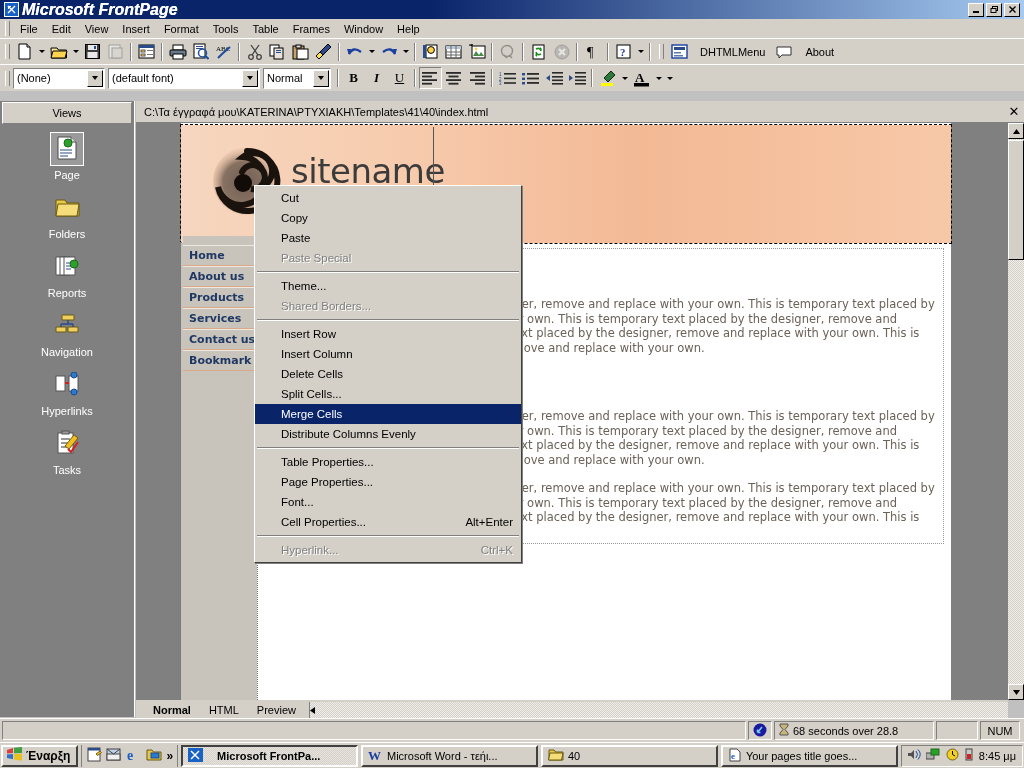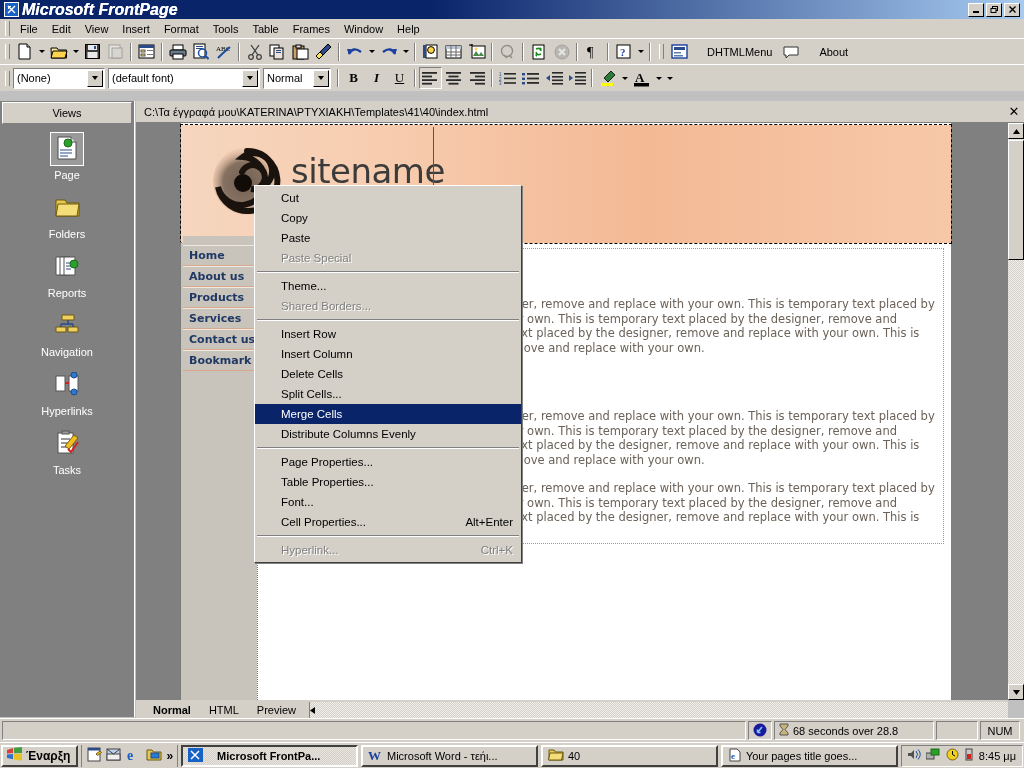--- a/index.html
+++ b/index.html
@@ -76,21 +76,21 @@
   }
   .tsep { width: 2px; height: 18px; margin: 0 3px;
     border-left: 1px solid #808080; border-right: 1px solid #fff; }
   .tarrow {
     width: 11px; height: 22px; display: flex; align-items: center; justify-content: center;
     font-size: 7px; color: #000;
   }
   .tarrow:after { content: ''; border-left: 3px solid transparent; border-right: 3px solid transparent;
     border-top: 3px solid #000; }
   .tlabelbtn {
-    height: 21px; display: flex; align-items: center; gap: 19px;
+    height: 21px; display: flex; align-items: center; gap: 12px;
     padding: 0 5px 0 3px; font-size: 11px; white-space: nowrap;
     border: 1px solid transparent;
   }
 
   
   .combo {
     height: 21px; background: #fff;
     border: 1px solid; border-color: #808080 #fff #fff #808080;
     display: flex; align-items: center; position: relative;
     font-size: 11px; padding-left: 3px; margin-right: 3px;
@@ -1024,24 +1024,24 @@
         <span>Split Cells...</span>
       </div>
     <div class="ctxitem highlight">
         <span>Merge Cells</span>
       </div>
     <div class="ctxitem">
         <span>Distribute Columns Evenly</span>
       </div>
     <div class="ctxsep"></div>
     <div class="ctxitem">
+        <span>Table Properties...</span>
+      </div>
+    <div class="ctxitem">
         <span>Page Properties...</span>
-      </div>
-    <div class="ctxitem">
-        <span>Table Properties...</span>
       </div>
     <div class="ctxitem">
         <span>Font...</span>
       </div>
     <div class="ctxitem">
       <span>Cell Properties...</span>
       <span class="accel">Alt+Enter</span>
     </div>
     <div class="ctxsep"></div>
     <div class="ctxitem disabled">

